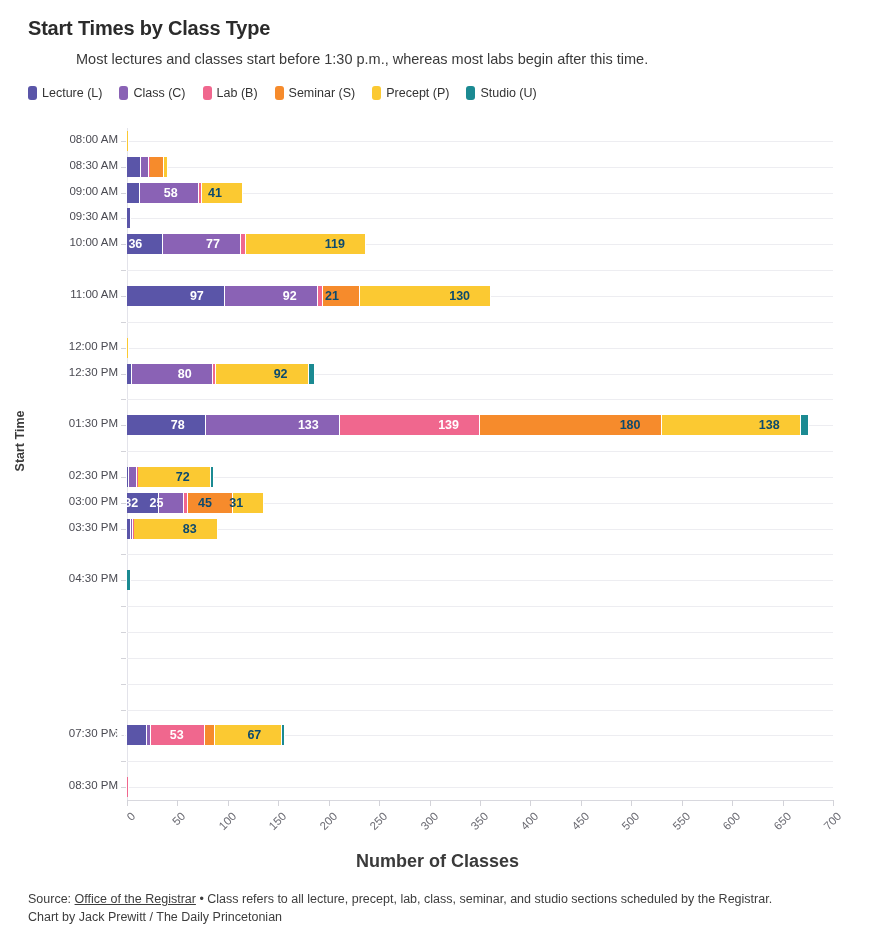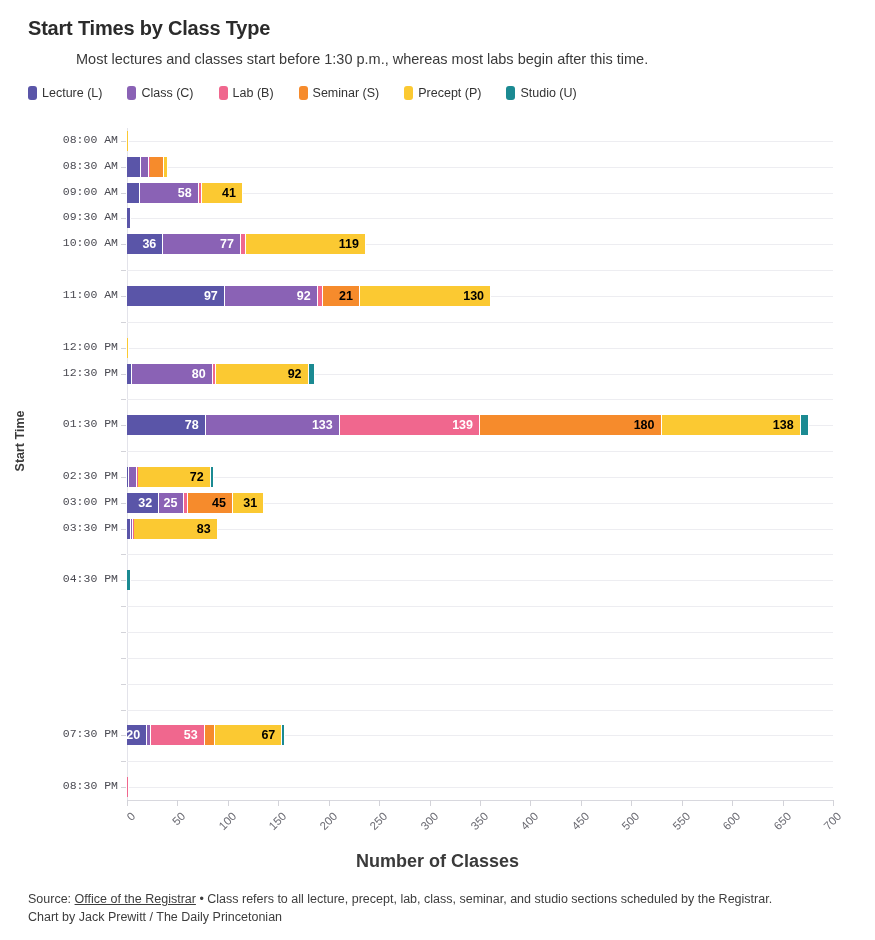--- a/index.html
+++ b/index.html
@@ -43,21 +43,21 @@
     margin-left: 48px;
   }
 
   
   .legend {
     position: absolute;
     left: 28px;
     top: 86px;
     display: flex;
     align-items: flex-end;
-    gap: 12px;
+    gap: 4px;
   }
   .legend-item {
     display: flex;
     align-items: center;
     margin-right: 13px;
   }
   .legend-swatch {
     width: 9px;
     height: 14px;
     border-radius: 3px;
@@ -119,21 +119,20 @@
     text-align: right;
   }
   .ytick-row {
     position: absolute;
     left: 0;
     width: 118px;
     text-align: right;
     font-size: 11.5px;
     color: #4a4a52;
     white-space: nowrap;
-    font-family: Liberation Mono, monospace;
   }
   .ytick-mark {
     position: absolute;
     left: 121px;
     width: 5px;
     height: 1px;
     background: #d3d3d9;
   }
 
   
@@ -147,26 +146,26 @@
     height: 20px;
     box-sizing: border-box;
     border-right: 1.5px solid #ffffff;
     display: flex;
     align-items: center;
     justify-content: flex-end;
   }
   .seg-label {
     font-size: 12.5px;
     font-weight: bold;
-    padding-right: 6px;
+    padding-right: 20px;
     white-space: nowrap;
     line-height: 1;
   }
   .lbl-light { color: #ffffff; }
-  .lbl-dark  { color: #000000; }
+  .lbl-dark  { color: #0c4a6e; }
 
   
   .ytitle {
     position: absolute;
     left: -10px;
     top: 434px;
     font-size: 12.5px;
     font-weight: bold;
     color: #3a3a3a;
     transform: rotate(-90deg);

